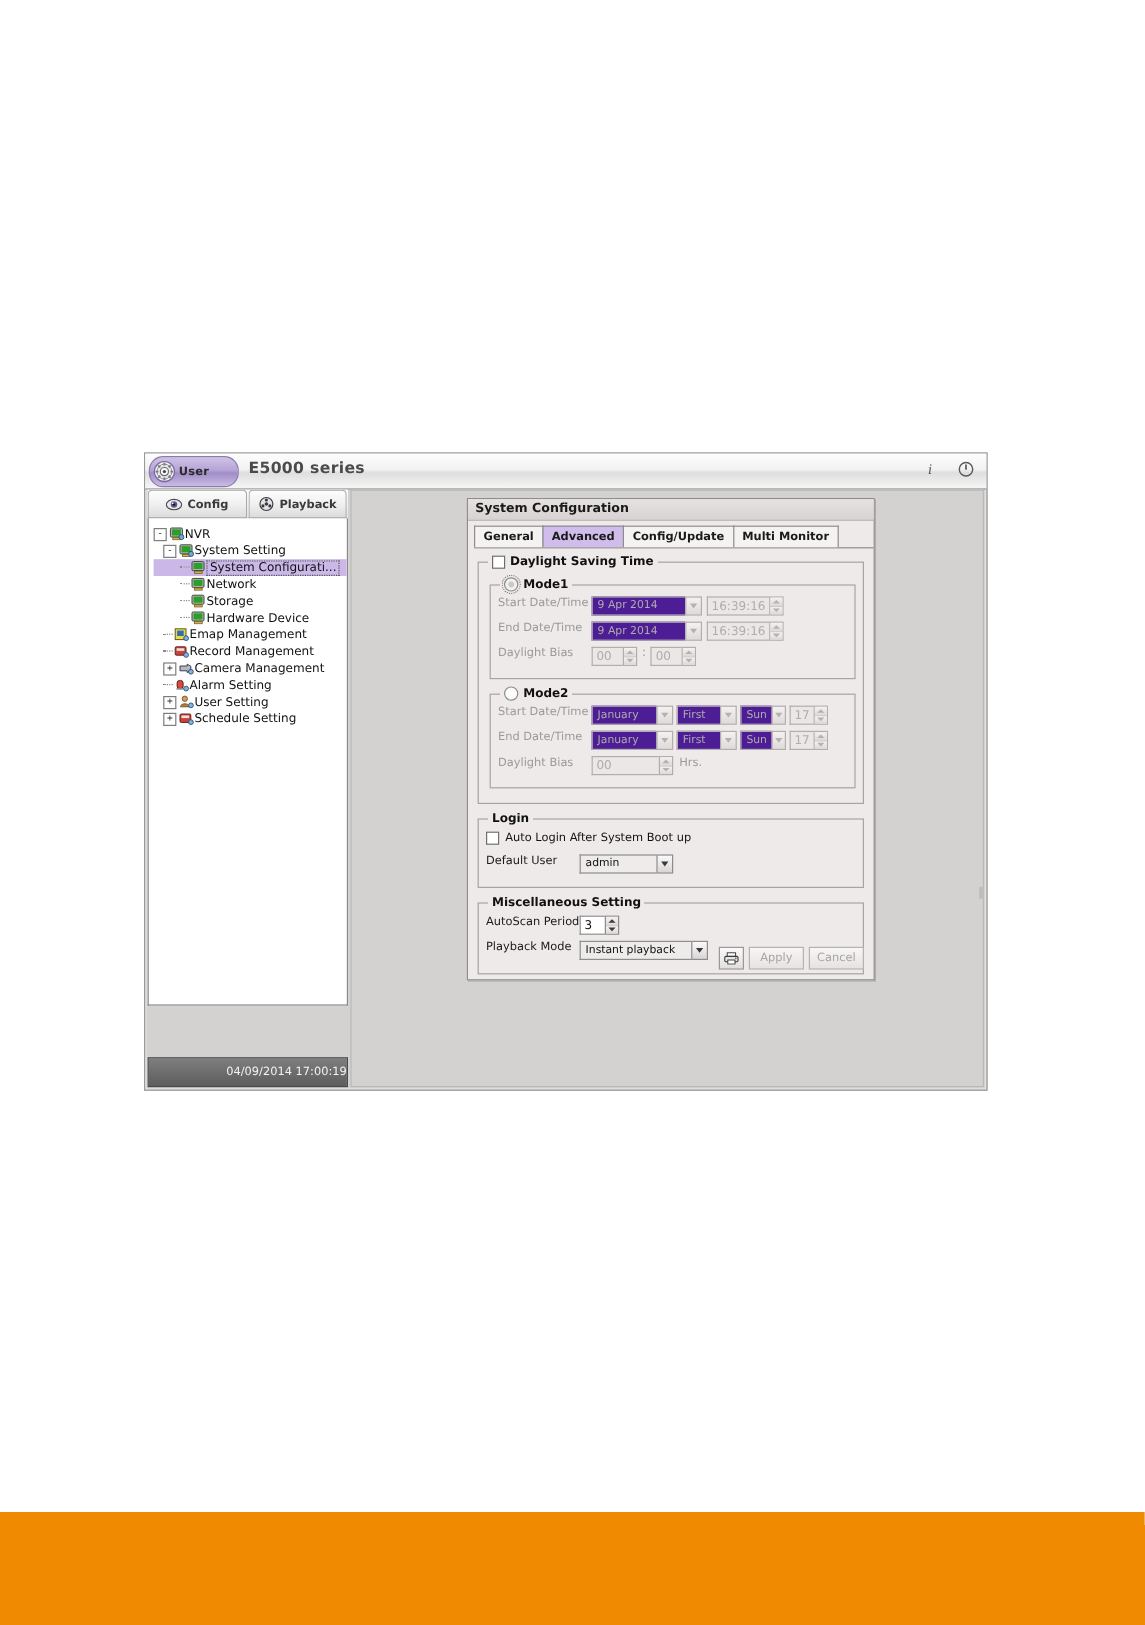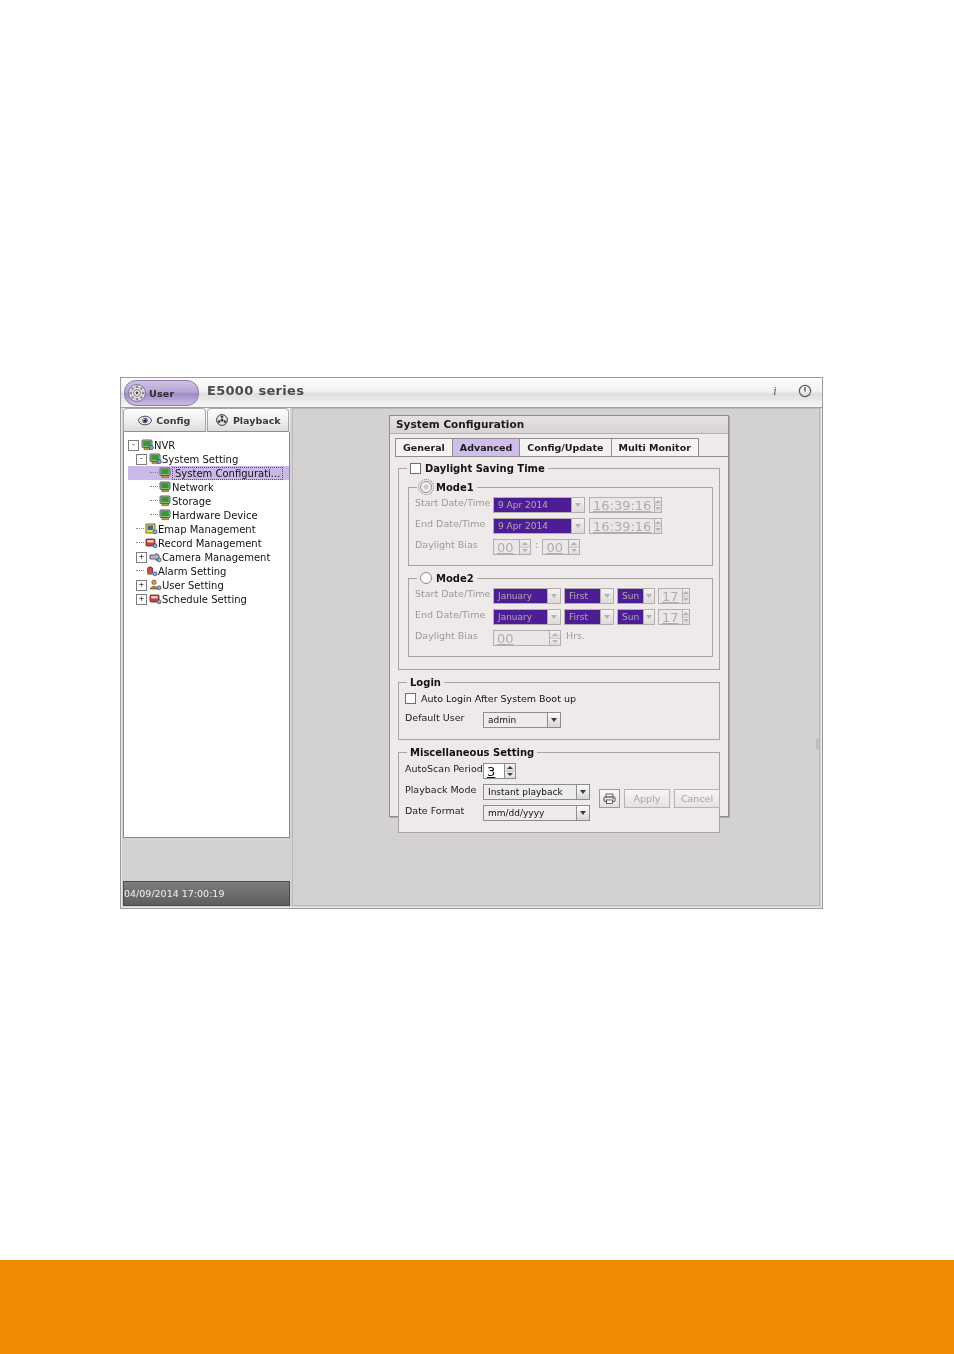--- a/index.html
+++ b/index.html
@@ -84,21 +84,21 @@
     border:1px solid #8a8a8a;border-bottom:none;
     display:flex;align-items:center;justify-content:center;
   }
   .logo-text{font-size:20px;font-weight:bold;font-style:italic;letter-spacing:-1px;}
   .logo-text .a{color:#1a2b8f;}
   .logo-text .e{color:#d42027;}
   .status-bar{
     position:absolute;left:0;bottom:0;right:0;height:23px;
     background:linear-gradient(to bottom,#7e7e7e,#5d5d5d);
     border:1px solid #4a4a4a;
-    display:flex;align-items:center;justify-content:flex-start;
+    display:flex;align-items:center;justify-content:flex-end;
   }
   .status-bar .t{font-size:9.5px;color:#f2f2f2;}
 
   
   .content-area{
     position:absolute;left:171px;top:30px;right:2px;bottom:2px;
     background:#d4d2d0;border:1px solid #b9b9b9;
   }
 
   
@@ -163,23 +163,22 @@
   .combo.on .arw{border-color:#8d8d8d;background:linear-gradient(to bottom,#fafafa,#d9d5d5);}
   .combo .arw i{
     width:0;height:0;border-left:3px solid transparent;border-right:3px solid transparent;
     border-top:4px solid #b5b1b1;display:block;
   }
   .combo.on .arw i{border-top-color:#3a3a3a;}
 
   .spin{display:flex;align-items:stretch;height:16px;}
   .spin .txt{
     flex:1;border:1px solid #b2aeae;border-right:none;background:#ebe7e7;
-    font-size:13px;color:#b0acac;display:flex;align-items:center;padding:0 3px;
+    font-size:10px;color:#b0acac;display:flex;align-items:center;padding:0 3px;
     box-sizing:border-box;
-    text-decoration:underline;
   }
   .spin.on .txt{background:#fff;color:#111;border-color:#8d8d8d;}
   .spin .btns{
     width:12px;display:flex;flex-direction:column;
     border:1px solid #b2aeae;box-sizing:border-box;
   }
   .spin.on .btns{border-color:#8d8d8d;}
   .spin .btns span{
     flex:1;background:linear-gradient(to bottom,#f4f1f1,#ddd9d9);
     display:flex;align-items:center;justify-content:center;
@@ -626,29 +625,20 @@
           </div>
           <div class="row">
             <span class="lab on">Playback Mode</span>
             <div class="combo on" style="width:107px">
               <span class="txt">Instant playback</span>
               <span class="arw">
                   <i></i>
                 </span>
             </div>
           </div>
-          <div class="row">
-            <span class="lab on">Date Format</span>
-            <div class="combo on" style="width:107px">
-              <span class="txt">mm/dd/yyyy</span>
-              <span class="arw">
-                  <i></i>
-                </span>
-            </div>
-          </div>
         </fieldset>
       </div>
 
       <div class="dlg-footer">
         <div class="icon-btn">
           <svg width="13" height="11" viewBox="0 0 13 11">
             <rect x="3" y="1" width="7" height="3" fill="#fff" stroke="#3a3a3a" stroke-width=".8"></rect>
             <rect x="1" y="4" width="11" height="4.5" rx="1" fill="#e6e6e6" stroke="#3a3a3a" stroke-width=".9"></rect>
             <rect x="3.5" y="7" width="6" height="3.4" fill="#fff" stroke="#3a3a3a" stroke-width=".8"></rect>
             <circle cx="10.2" cy="5.5" r=".6" fill="#3a3a3a"></circle>

